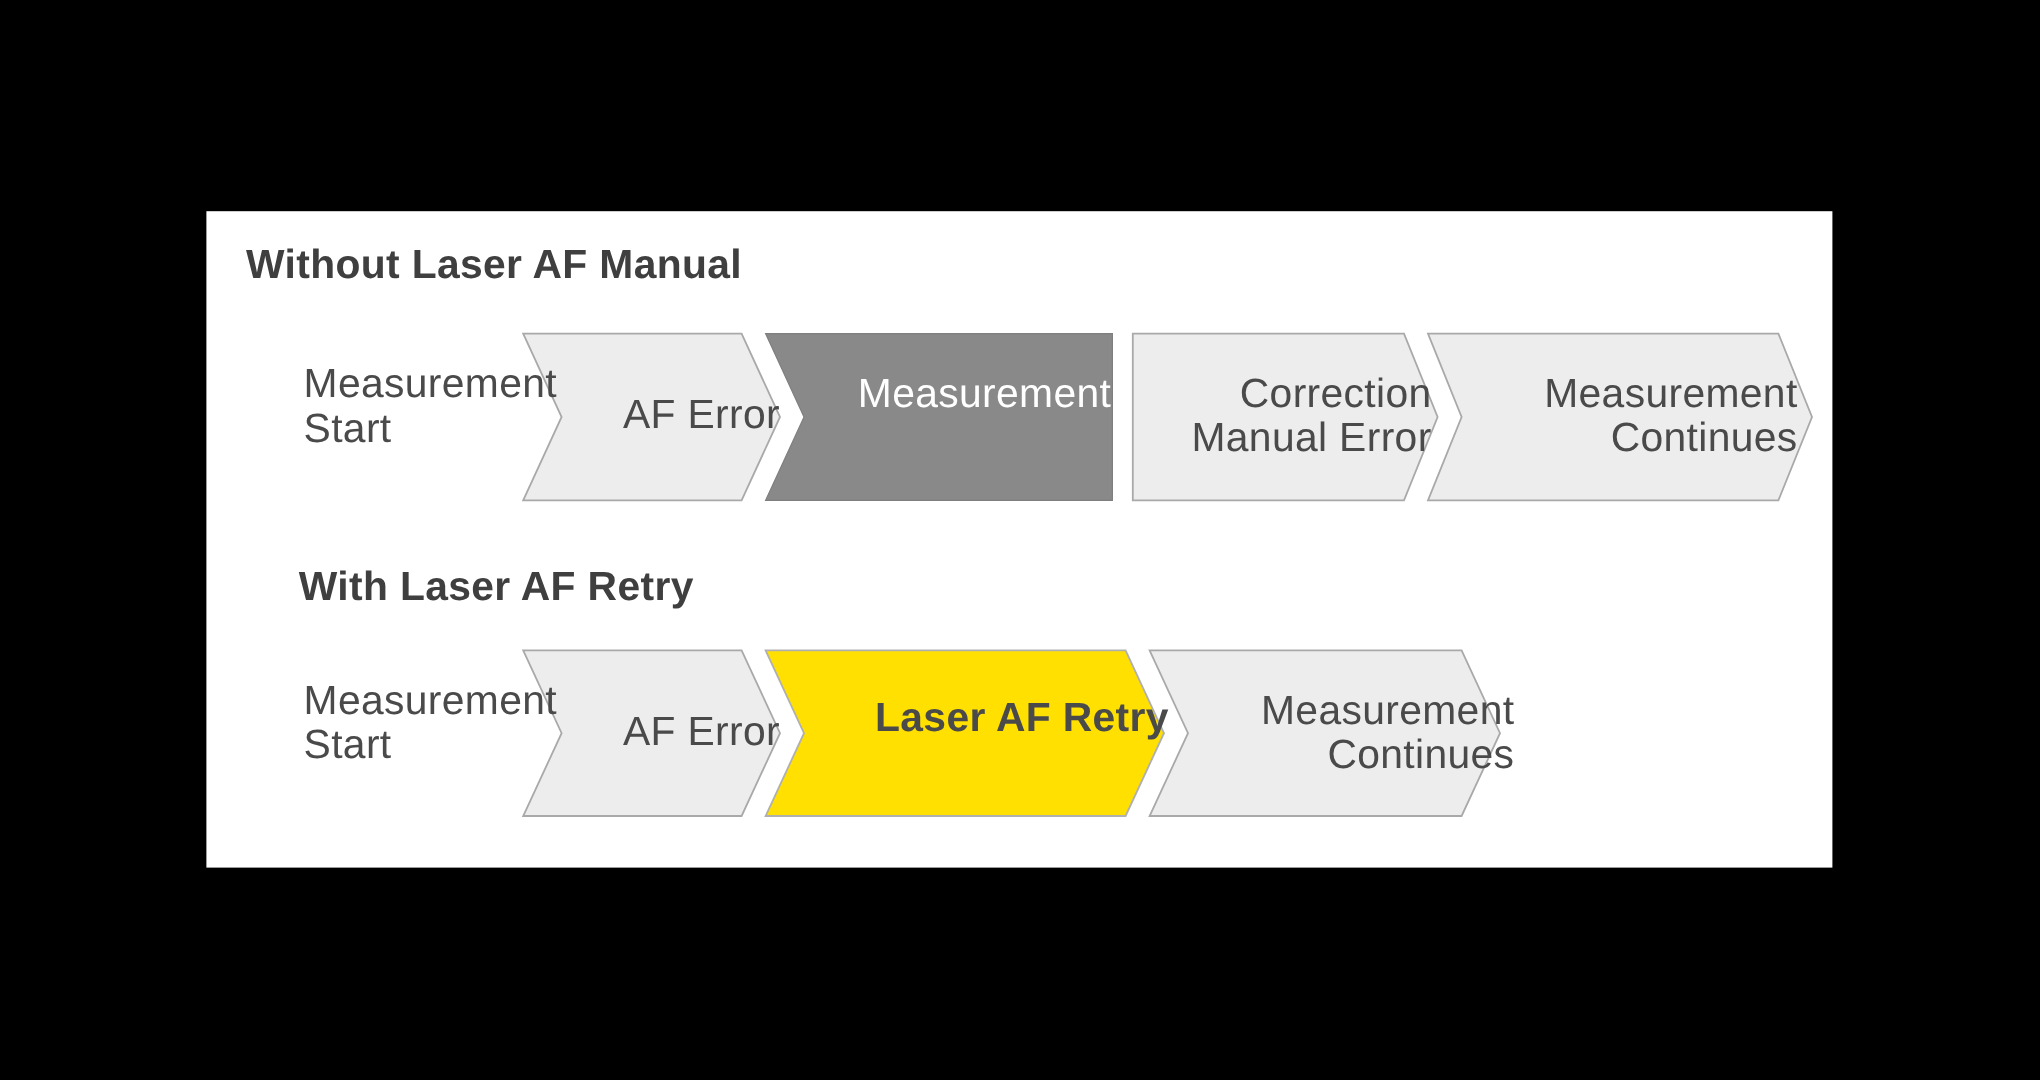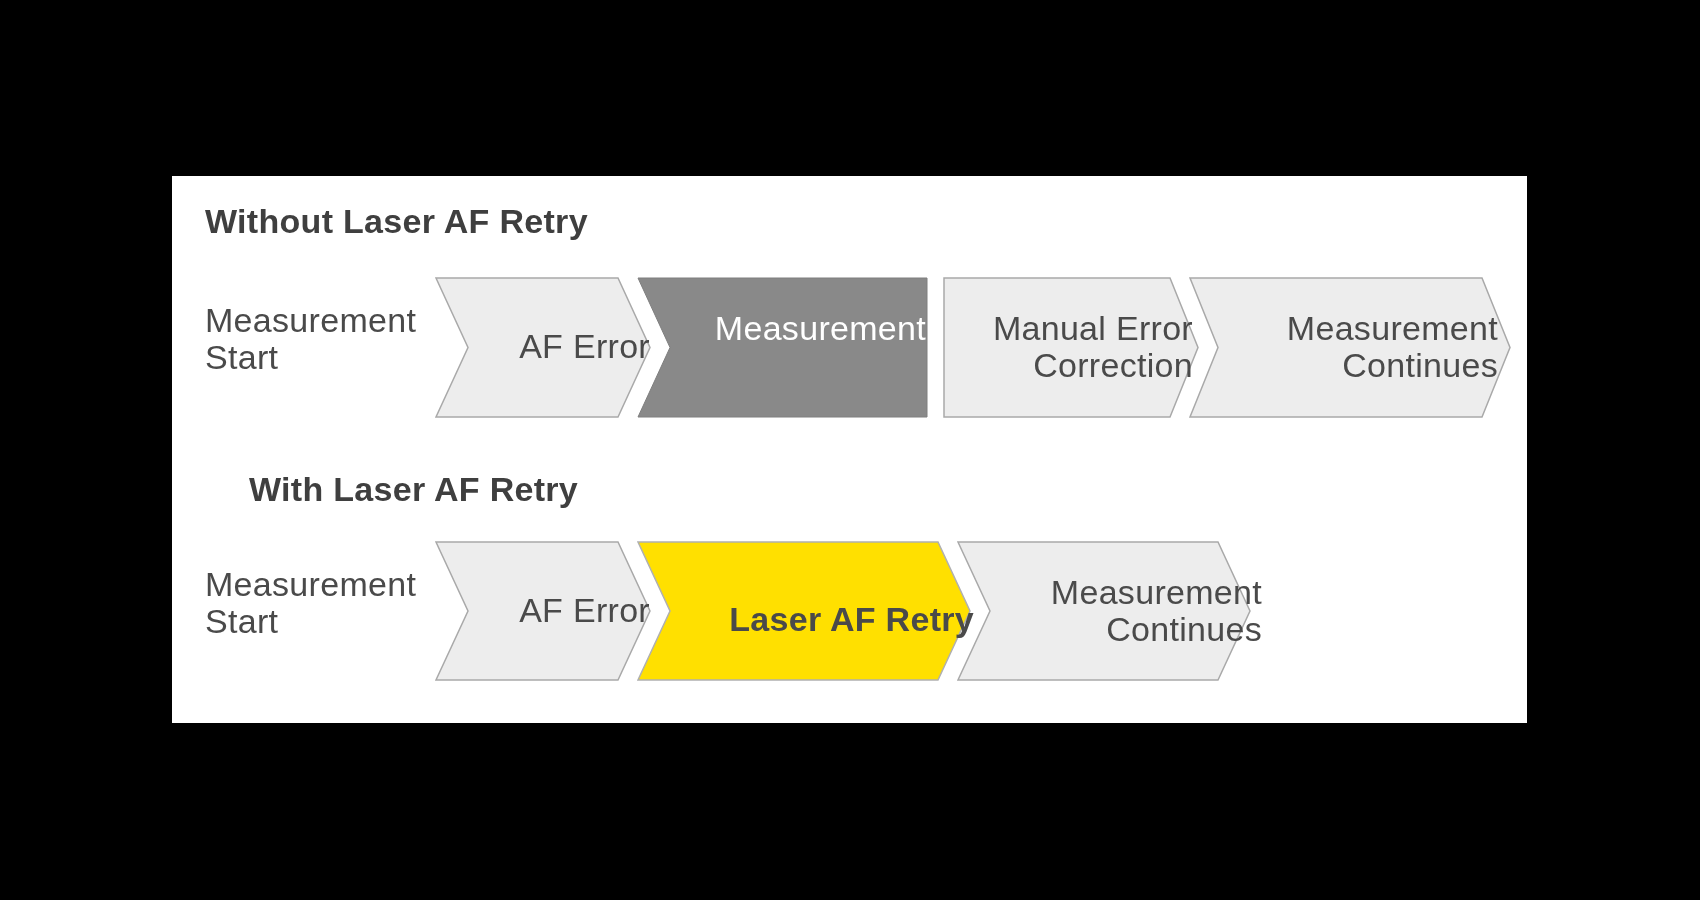--- a/index.html
+++ b/index.html
@@ -24,21 +24,21 @@
     font-size: 34px; font-weight: bold;
     color: #3f3f3f; letter-spacing: 0.3px;
     line-height: 40px; white-space: nowrap;
   }
   .label {
     position: absolute;
     font-size: 34px; color: #4a4a4a;
     letter-spacing: 0.3px; line-height: 37px;
     white-space: nowrap;
   }
-  .label span { display: block; }
+  .label span { display: block; margin-left: 48px; }
   .center { text-align: right; }
   .white { color: #ffffff; }
   .bold  { font-weight: bold; }
 </style>
 </head>
 <body>
 
 <div class="canvas">
   <div class="panel">
 
@@ -49,53 +49,53 @@
         <polygon class="light" points="772,102 998,102 1026,171.5 998,241 772,241" fill="#ededed"></polygon>
         <polygon class="light" points="1018,102 1310,102 1338,171.5 1310,241 1018,241 1046,171.5" fill="#ededed"></polygon>
       </g>
       <g>
         <polygon class="light" points="264,366 446,366 478,435 446,504 264,504 296,435" fill="#ededed"></polygon>
         <polygon class="yellow" points="466,366 766,366 798,435 766,504 466,504 498,435" fill="#ffe000"></polygon>
         <polygon class="light" points="786,366 1046,366 1078,435 1046,504 786,504 818,435" fill="#ededed"></polygon>
       </g>
     </svg>
 
-    <div class="title" style="left:33px; top:25px;">Without Laser AF Retry</div>
+    <div class="title" style="left:33px; top:25px;">Without Laser AF Manual</div>
 
     <div class="label" style="left:33px; top:126px;">
       <span>Measurement</span>
       <span>Start</span>
     </div>
 
     <div class="label center" style="left:282px; top:152px; width:196px;">AF Error</div>
 
     <div class="label center white" style="left:494px; top:134px; width:260px;">
       <span>Measurement</span>
     </div>
 
     <div class="label center" style="left:749px; top:134px; width:272px;">
+      <span>Correction</span>
       <span>Manual Error</span>
-      <span>Correction</span>
     </div>
 
     <div class="label center" style="left:1026px; top:134px; width:300px;">
       <span>Measurement</span>
       <span>Continues</span>
     </div>
 
     <div class="title" style="left:33px; top:293px;margin-left:44px;">With Laser AF Retry</div>
 
     <div class="label" style="left:33px; top:390px;">
       <span>Measurement</span>
       <span>Start</span>
     </div>
 
     <div class="label center" style="left:282px; top:416px; width:196px;">AF Error</div>
 
-    <div class="label center bold" style="left:482px; top:425px; width:320px;">Laser AF Retry</div>
+    <div class="label center bold" style="left:482px; top:404px; width:320px;">Laser AF Retry</div>
 
     <div class="label center" style="left:790px; top:398px; width:300px;">
       <span>Measurement</span>
       <span>Continues</span>
     </div>
 
   </div>
 </div>
 
 </body></html>

